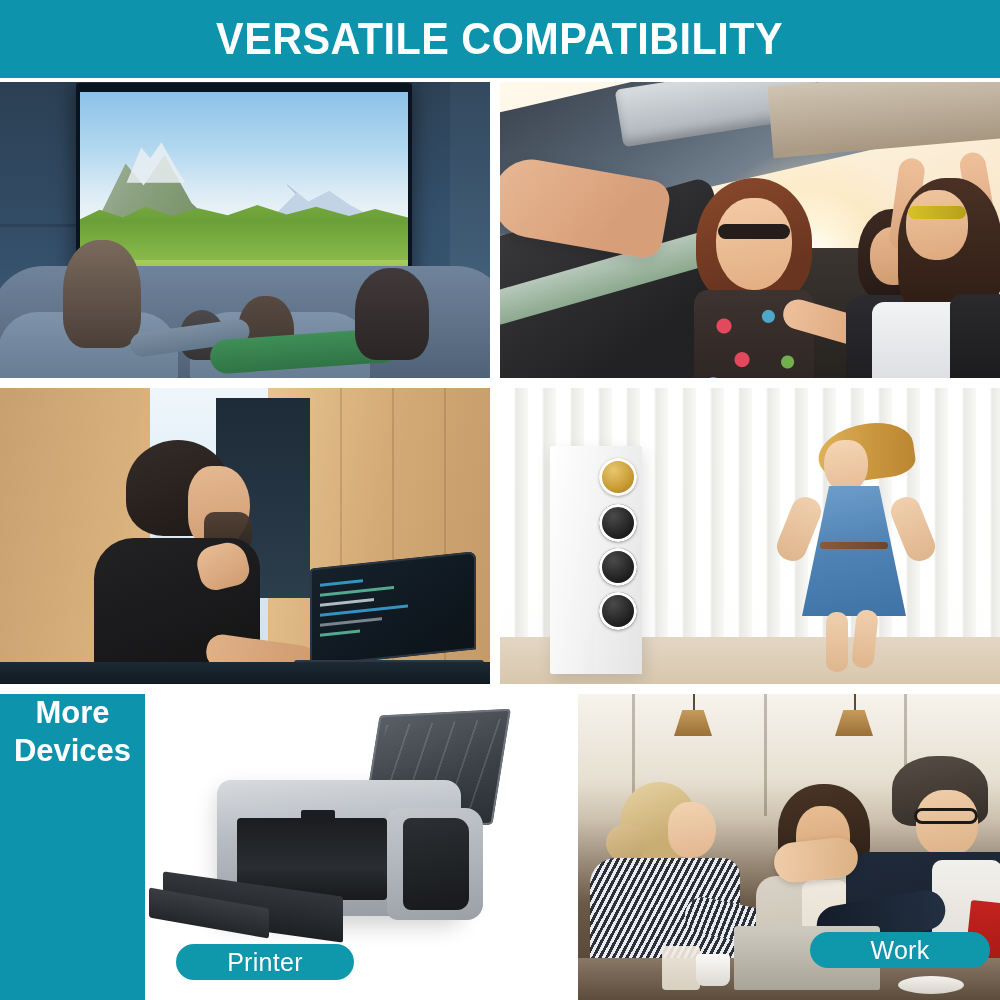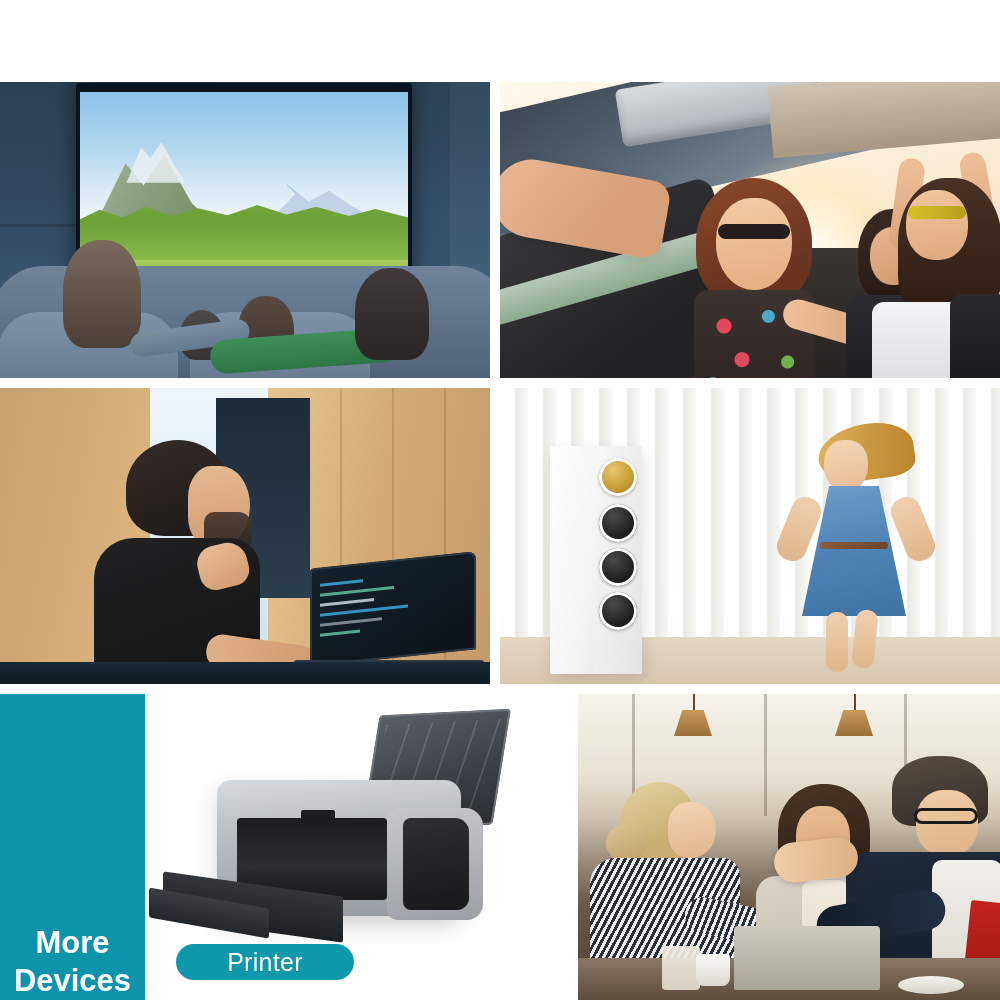--- a/index.html
+++ b/index.html
@@ -324,21 +324,21 @@
     background:linear-gradient(180deg,#f0cfae 0%,#dfb68d 100%); border-radius:14px; transform:rotate(-22deg); }
   .gd-leg-l { position:absolute; left:34px; top:188px; width:22px; height:60px;
     background:linear-gradient(180deg,#f0cfae 0%,#dfb68d 100%); border-radius:10px; }
   .gd-leg-r { position:absolute; left:62px; top:186px; width:22px; height:58px;
     background:linear-gradient(180deg,#f0cfae 0%,#dfb68d 100%); border-radius:10px; transform:rotate(6deg); }
 
   
   .more-panel {
     position:absolute;
     background:#0e93ac;
-    display:flex; align-items:flex-end; justify-content:center;
+    display:flex; align-items:flex-start; justify-content:center;
   }
   .more-text {
     color:#ffffff; font-size:31px; font-weight:bold; line-height:1.22;
     text-align:center; white-space:pre-line;
   }
 
   
   .printer-bg { position:absolute; inset:0; background:#ffffff; }
   .printer { position:absolute; left:30px; top:18px; width:340px; height:250px; }
   .pr-tray-top {
@@ -451,20 +451,23 @@
   .wk-jar { position:absolute; left:84px; bottom:10px; width:38px; height:44px;
     background:linear-gradient(180deg,rgba(245,240,230,0.9) 0%,rgba(222,214,198,0.95) 100%); border-radius:4px; z-index:8; }
   .wk-saucer { position:absolute; right:36px; bottom:6px; width:66px; height:18px;
     background:linear-gradient(180deg,#f4f2ee 0%,#d6d2c9 100%); border-radius:50%; z-index:8; }
 </style>
 </head>
 <body>
 
 <div class="page">
 
+  <div class="header">
+    <div class="header-title">VERSATILE COMPATIBILITY</div>
+  </div>
 
   <div class="tile" style="left:0px; top:82px; width:490px; height:296px;">
     <div class="tv-room">
       <div class="tv-wall-l"></div>
       <div class="tv-wall-seam"></div>
       <div class="tv-wall-r"></div>
       <div class="tv-bezel">
         <div class="tv-screen">
           <div class="sky"></div>
           <div class="mtn-far"></div>
@@ -637,15 +640,18 @@
         <div class="wk-folder"></div>
       </div>
 
       <div class="wk-handshake"></div>
       <div class="wk-laptop"></div>
       <div class="wk-table"></div>
       <div class="wk-jar"></div>
       <div class="wk-cup"></div>
       <div class="wk-saucer"></div>
     </div>
+    <div class="badge" style="left:232px; top:238px; width:180px;">
+      <span>Work</span>
+    </div>
   </div>
 
 </div>
 
 </body></html>

